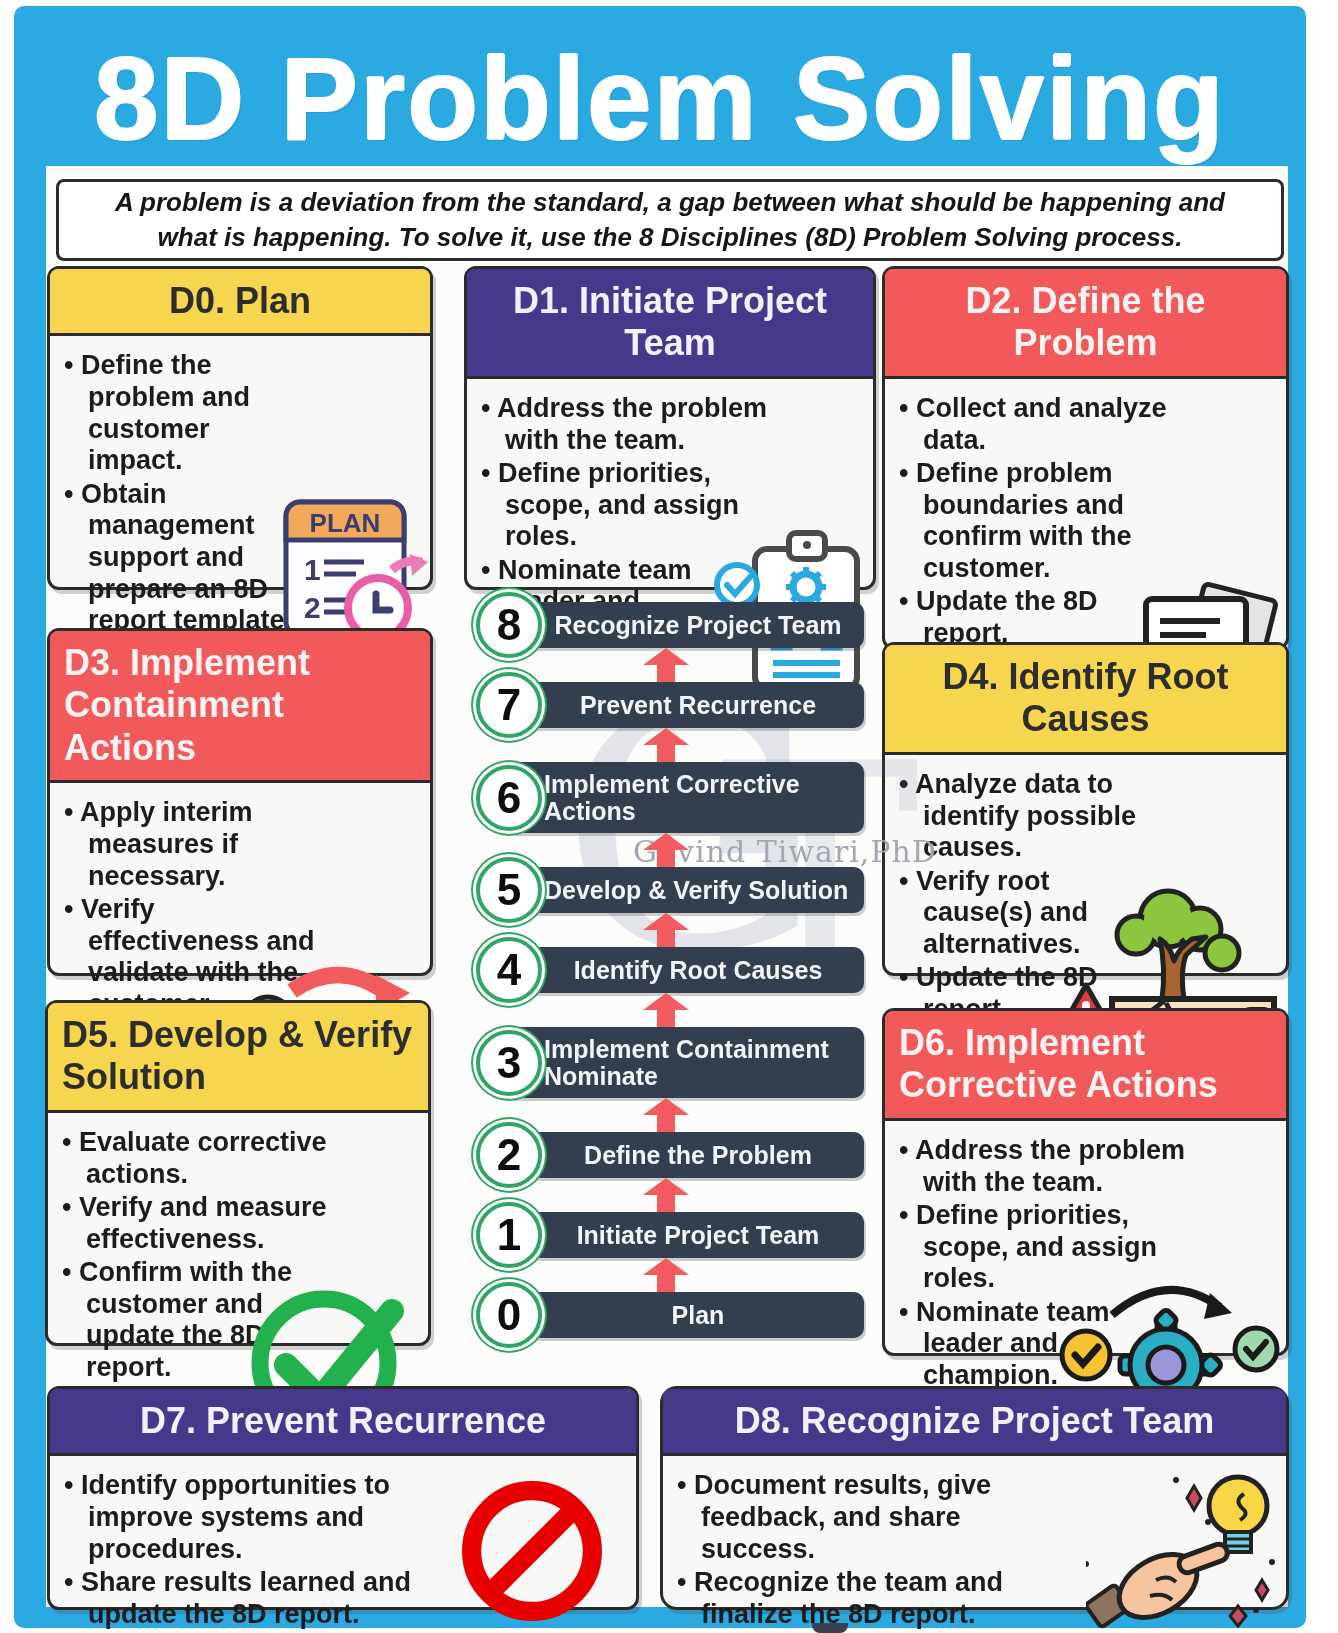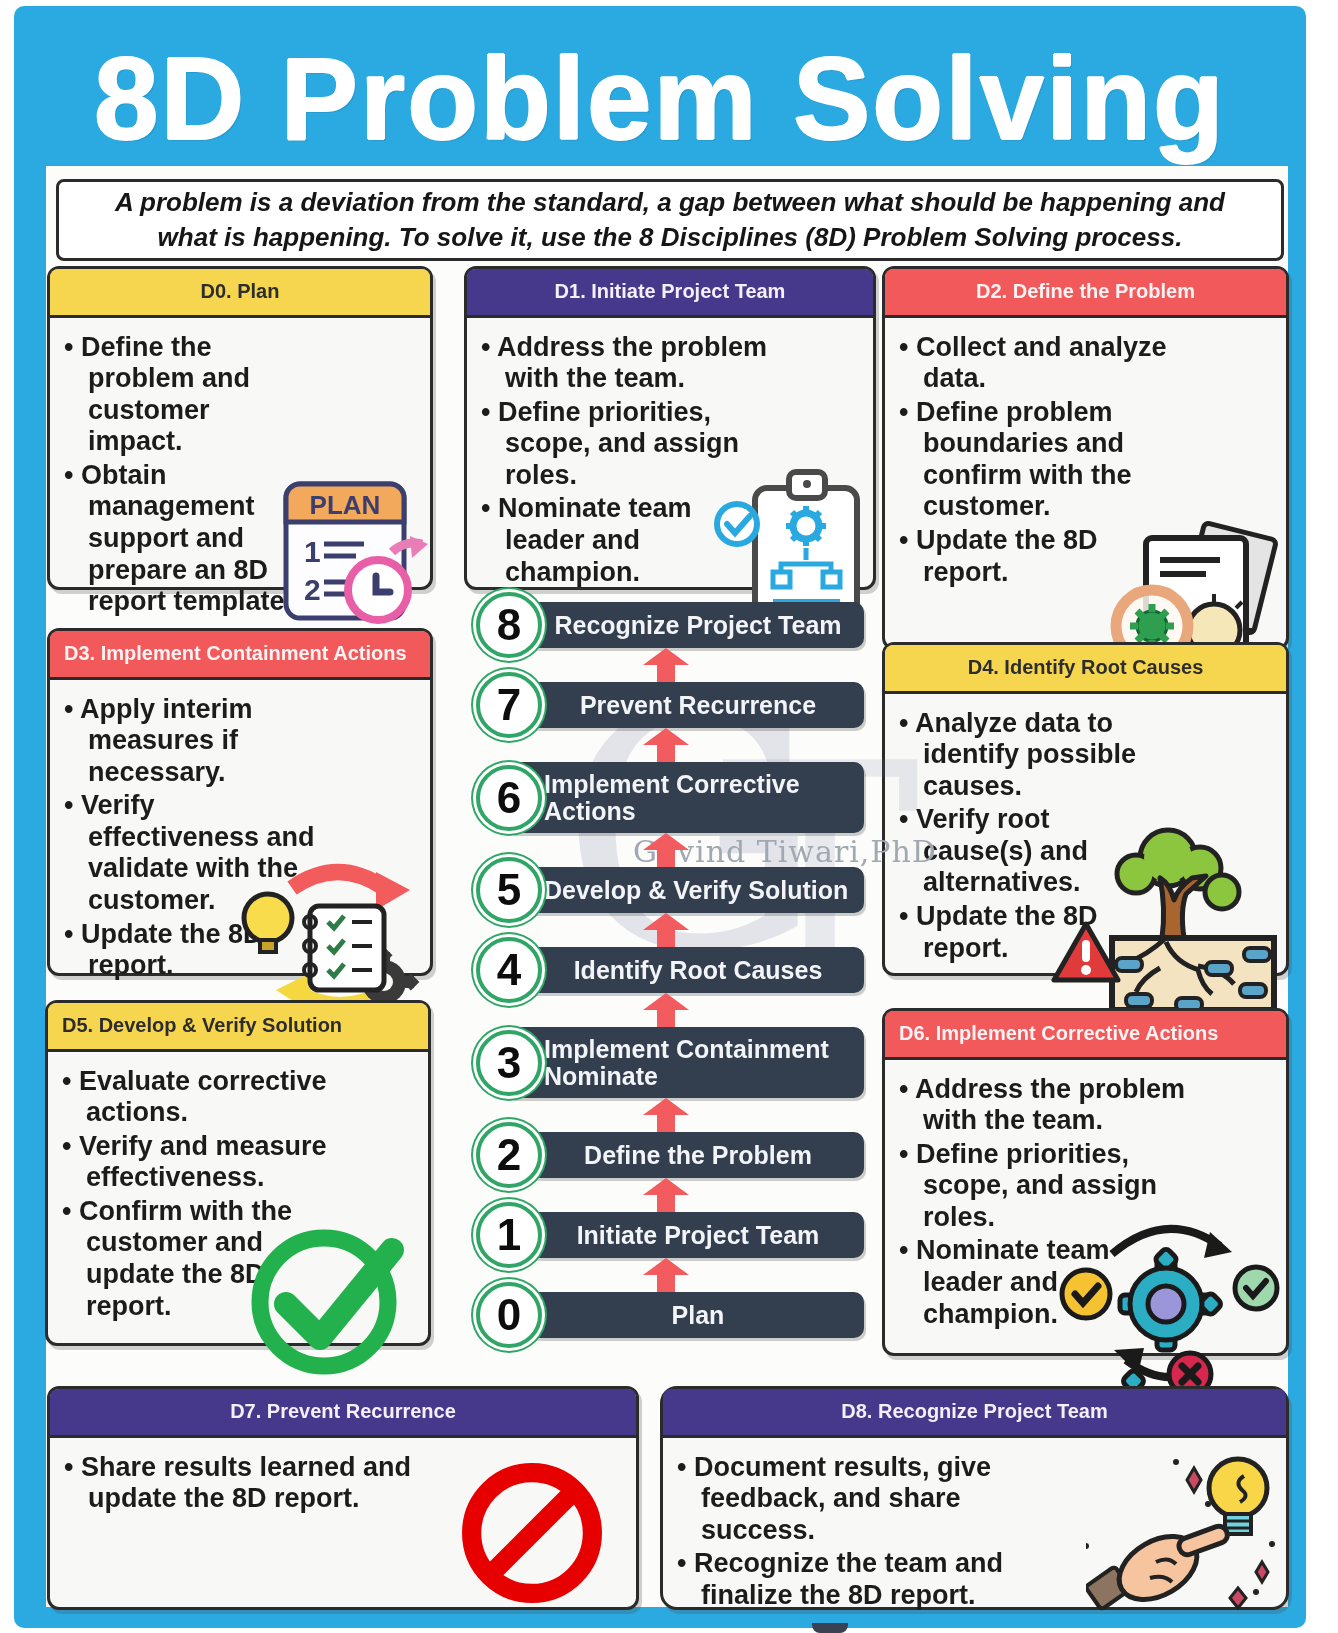--- a/index.html
+++ b/index.html
@@ -32,21 +32,21 @@
 
   
   .card {
     position:absolute; box-sizing:border-box;
     background:#F8F8F6; border:3px solid #2b2b2b; border-radius:12px;
     box-shadow:3px 4px 0 rgba(70,70,70,0.25);
   }
   .card-head {
     box-sizing:border-box; border-bottom:3px solid #2b2b2b;
     border-radius:8px 8px 0 0; padding:11px 14px;
-    font-size:20px; font-weight:bold; text-align:center; line-height:1.18;
+    font-size:36px; font-weight:bold; text-align:center; line-height:1.18;
   }
   .head-yellow { background:#F7D64F; color:#2D2D2D; }
   .head-purple { background:#46398C; color:#F4EFF9; }
   .head-red    { background:#F2595B; color:#FBF3F3; }
   .head-left   { text-align:left; }
   .card-body { position:relative; padding:14px 12px 10px 14px; height:calc(100% - 0px); box-sizing:border-box; }
   ul.bullets { list-style:none; margin:0; padding:0; color:#1C1C1C; font-weight:bold; font-size:27px; line-height:1.17; }
   ul.bullets li { padding-left:24px; text-indent:-24px; margin-bottom:2px; }
   ul.bullets li::before { content:"• "; }
   .icon { position:absolute; }
@@ -464,20 +464,21 @@
       </svg>
     </div>
   </section>
 
   <section class="card card--d7">
     <header class="card-head head-purple">
       <span>D7. Prevent Recurrence</span>
     </header>
     <div class="card-body">
       <ul class="bullets">
+          <li>Identify opportunities to improve systems and procedures.</li>
           <li>Share results learned and update the 8D report.</li>
         </ul>
       <svg class="icon icon-d7" width="164" height="150" viewBox="0 0 164 164">
         <circle cx="82" cy="82" r="66" fill="none" stroke="#E60000" stroke-width="21"></circle>
         <line x1="36" y1="128" x2="128" y2="36" stroke="#E60000" stroke-width="21"></line>
       </svg>
     </div>
   </section>
 
   <section class="card card--d8">

